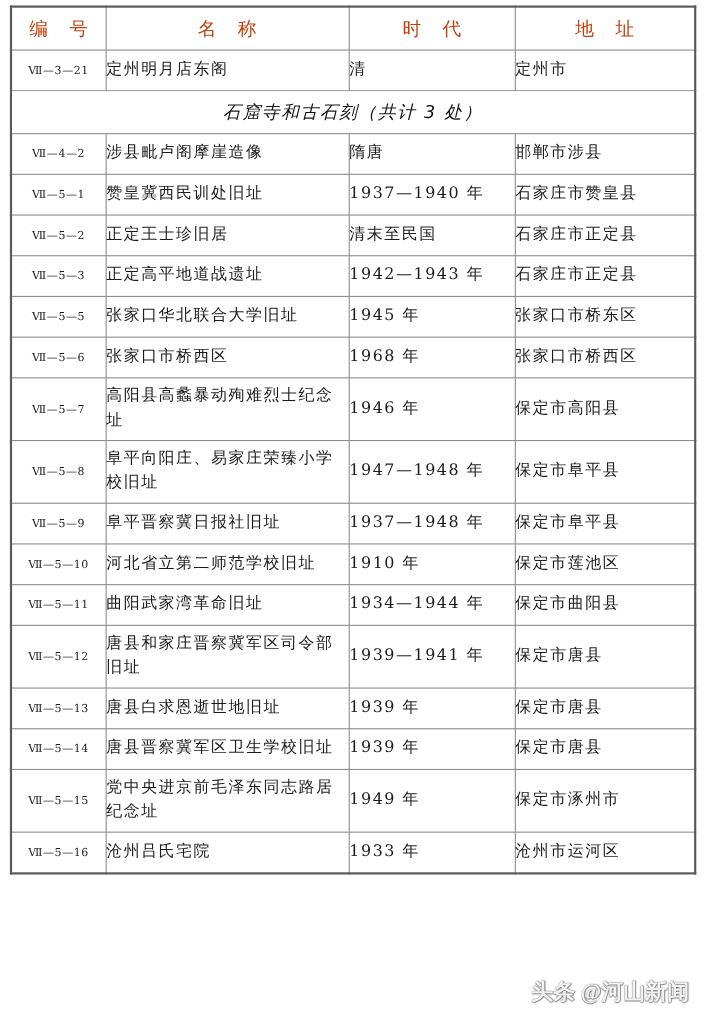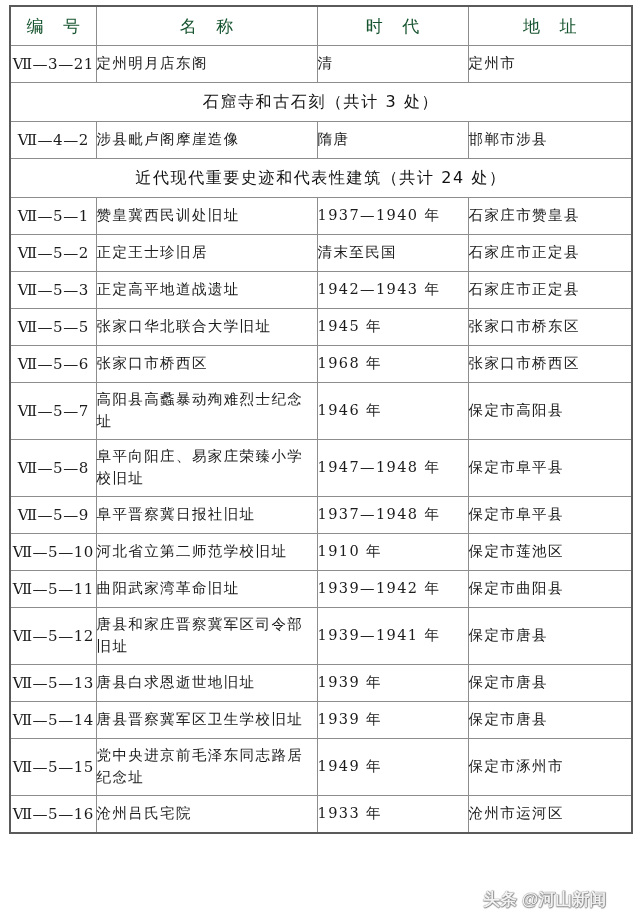--- a/index.html
+++ b/index.html
@@ -43,63 +43,63 @@
   }
 
   .hdr-cell {
     height: 38px;
     text-align: center;
     font-size: 17px;
     font-weight: bold;
     letter-spacing: 7px;
     text-indent: 7px;
     font-family: "DejaVu Sans", "Liberation Sans", sans-serif;
-    color: #14532d;
+    color: #c2410c;
   }
 
   .cell {
     height: 36px;
     font-size: 14.5px;
     line-height: 1.5;
     letter-spacing: 1.4px;
     padding: 3px 0 3px 0;
   }
   .cell.code {
     text-align: center;
     letter-spacing: 0.5px;
-    font-size: 15px;
+    font-size: 10px;
     white-space: nowrap;
     padding-left: 0;
     padding-right: 0;
   }
   .cell.name { padding-left: 9px; padding-right: 5px; }
   .cell.era  { padding-left: 10px; }
   .cell.addr { padding-left: 10px; }
 
   .cell.two-line { height: 56px; }
 
   .section-cell {
     height: 38px;
     text-align: center;
     font-size: 16px;
     font-weight: bold;
     letter-spacing: 1.6px;
     font-family: "DejaVu Sans", "Liberation Sans", sans-serif;
     color: #111;
   }
   
-  .section-row td { position: relative; }
+  .section-row td { position: relative; font-style: italic; }
 
   
   #watermark {
     position: absolute;
     left: 483px;
     top: 888px;
-    font-family: Liberation Sans, sans-serif;
-    font-size: 17px;
+    font-family: Liberation Serif, serif;
+    font-size: 20px;
     font-weight: bold;
     color: rgba(255,255,255,0.92);
     text-shadow:
       0 0 1px rgba(90,90,90,0.95),
       1px 0 1px rgba(90,90,90,0.6),
       0 1px 1px rgba(90,90,90,0.6);
     letter-spacing: 0px;
     white-space: nowrap;
     pointer-events: none;
   }
@@ -131,23 +131,20 @@
       </tr>
       <tr class="section-row">
         <td colspan="4" class="section-cell">石窟寺和古石刻（共计 3 处）</td>
       </tr>
       <tr>
         <td class="cell code">Ⅶ—4—2</td>
         <td class="cell name">涉县毗卢阁摩崖造像</td>
         <td class="cell era">隋唐</td>
         <td class="cell addr">邯郸市涉县</td>
       </tr>
-      <tr class="section-row">
-        <td colspan="4" class="section-cell">近代现代重要史迹和代表性建筑（共计 24 处）</td>
-      </tr>
       <tr>
         <td class="cell code">Ⅶ—5—1</td>
         <td class="cell name">赞皇冀西民训处旧址</td>
         <td class="cell era">1937—1940 年</td>
         <td class="cell addr">石家庄市赞皇县</td>
       </tr>
       <tr>
         <td class="cell code">Ⅶ—5—2</td>
         <td class="cell name">正定王士珍旧居</td>
         <td class="cell era">清末至民国</td>
@@ -191,21 +188,21 @@
       </tr>
       <tr>
         <td class="cell code">Ⅶ—5—10</td>
         <td class="cell name">河北省立第二师范学校旧址</td>
         <td class="cell era">1910 年</td>
         <td class="cell addr">保定市莲池区</td>
       </tr>
       <tr>
         <td class="cell code">Ⅶ—5—11</td>
         <td class="cell name">曲阳武家湾革命旧址</td>
-        <td class="cell era">1939—1942 年</td>
+        <td class="cell era">1934—1944 年</td>
         <td class="cell addr">保定市曲阳县</td>
       </tr>
       <tr>
         <td class="cell code two-line">Ⅶ—5—12</td>
         <td class="cell name two-line">唐县和家庄晋察冀军区司令部旧址</td>
         <td class="cell era two-line">1939—1941 年</td>
         <td class="cell addr two-line">保定市唐县</td>
       </tr>
       <tr>
         <td class="cell code">Ⅶ—5—13</td>

